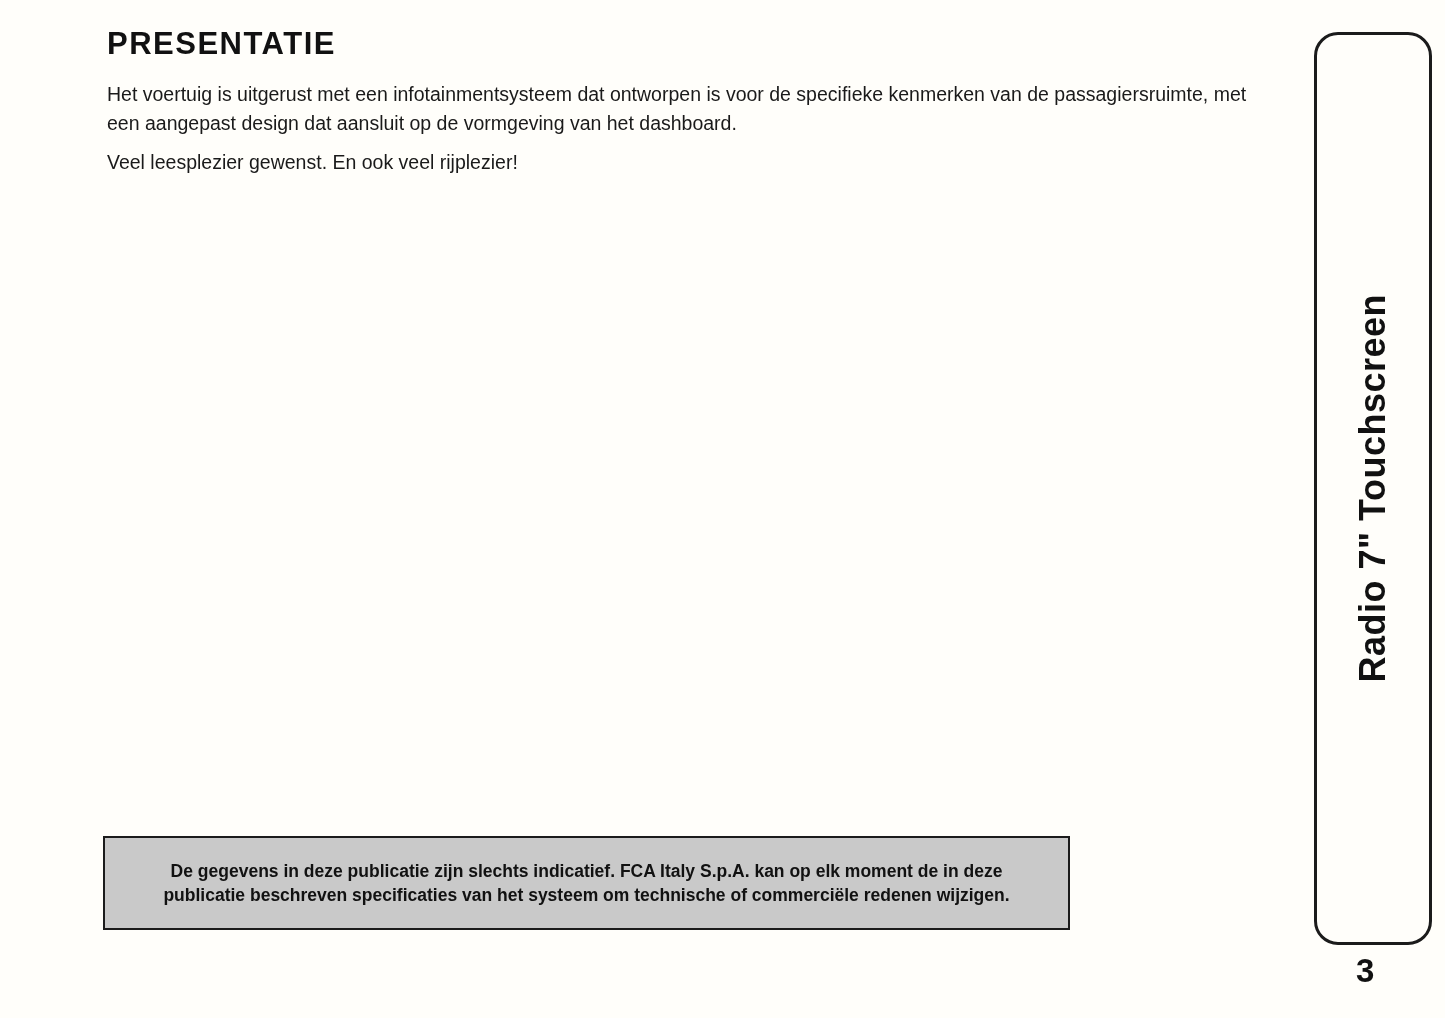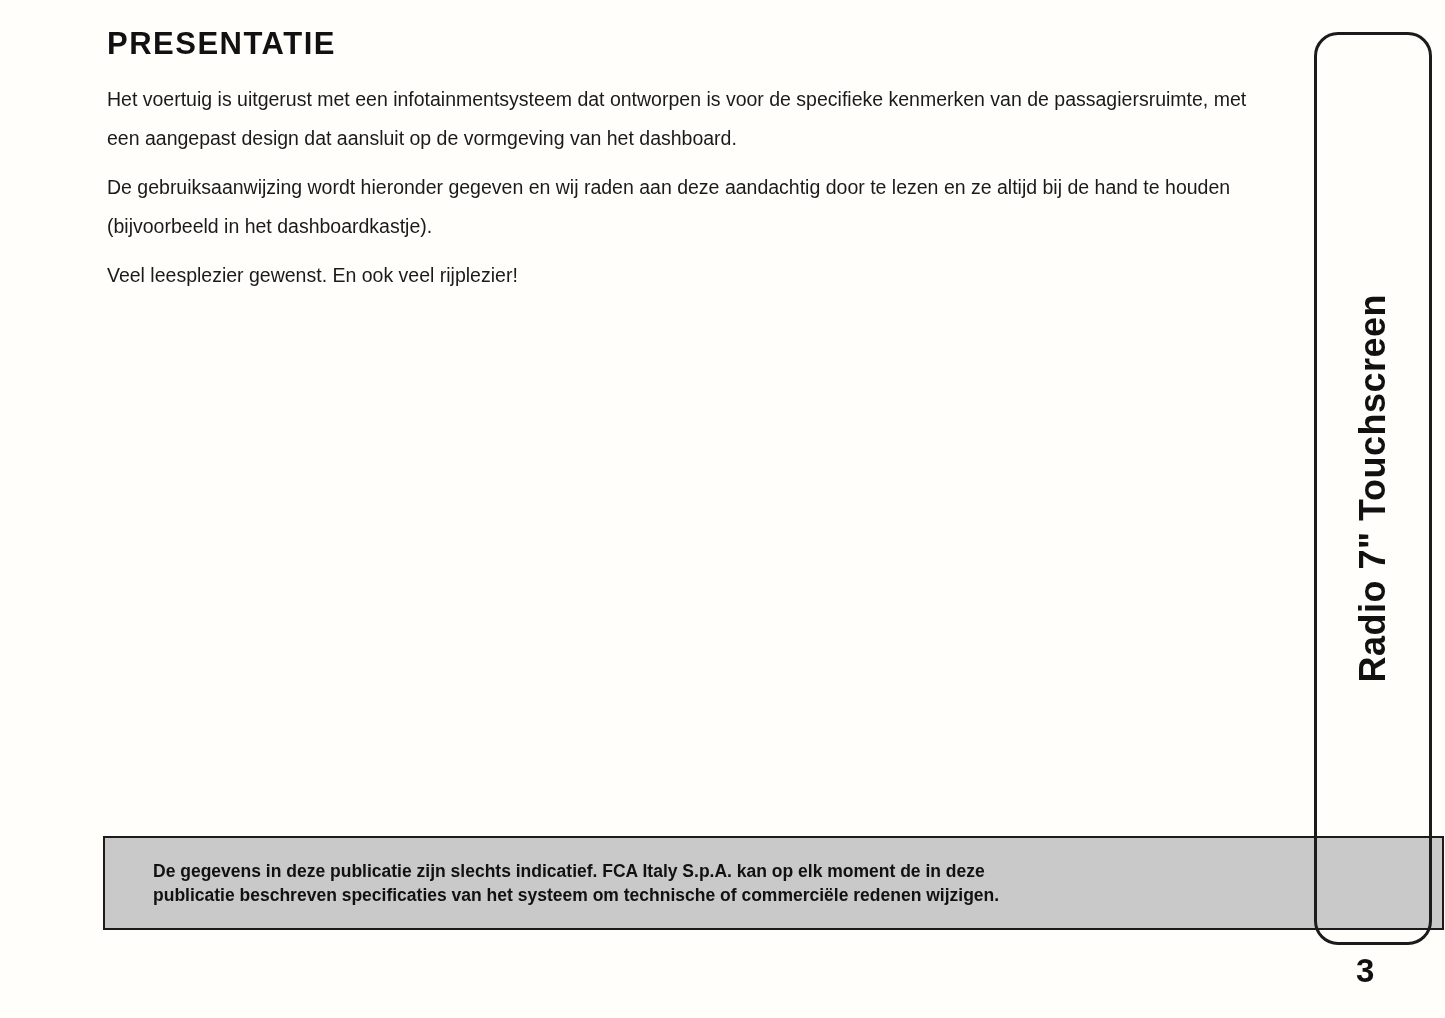--- a/index.html
+++ b/index.html
@@ -23,32 +23,33 @@
   }
   .title {
     font-size: 31px;
     font-weight: bold;
     letter-spacing: 1.5px;
     margin: 0 0 18px 0;
     color: #111;
   }
   .para {
     font-size: 19.5px;
-    line-height: 39px;
+    line-height: 29px;
     margin: 0 0 10px 0;
   }
   .notice {
     position: absolute;
     left: 103px;
     top: 836px;
-    width: 1341px;
+    width: 967px;
     box-sizing: border-box;
     border: 2px solid #1b1b1b;
     background: #c9c9c9;
     padding: 21px 48px;
+    text-align: center;
   }
   .notice-line {
     font-size: 17.5px;
     font-weight: bold;
     line-height: 24px;
     color: #111;
   }
   .side-tab {
     position: absolute;
     left: 1314px;
@@ -80,21 +81,20 @@
     font-weight: bold;
     color: #111;
   }
 </style>
 </head>
 <body>
 
 <div class="main">
   <h1 class="title">PRESENTATIE</h1>
   <p class="para">Het voertuig is uitgerust met een infotainmentsysteem dat ontworpen is voor de specifieke kenmerken van de passagiersruimte, met een aangepast design dat aansluit op de vormgeving van het dashboard.</p>
-  <p class="para">De gebruiksaanwijzing wordt hieronder gegeven en wij raden aan deze aandachtig door te lezen en ze altijd bij de hand te houden (bijvoorbeeld in het dashboardkastje).</p>
   <p class="para">Veel leesplezier gewenst. En ook veel rijplezier!</p>
 </div>
 
 <div class="notice">
   <div class="notice-line">De gegevens in deze publicatie zijn slechts indicatief. FCA Italy S.p.A. kan op elk moment de in deze</div>
   <div class="notice-line">publicatie beschreven specificaties van het systeem om technische of commerciële redenen wijzigen.</div>
 </div>
 
 <div class="side-tab">
   <span class="side-label">Radio 7" Touchscreen</span>

